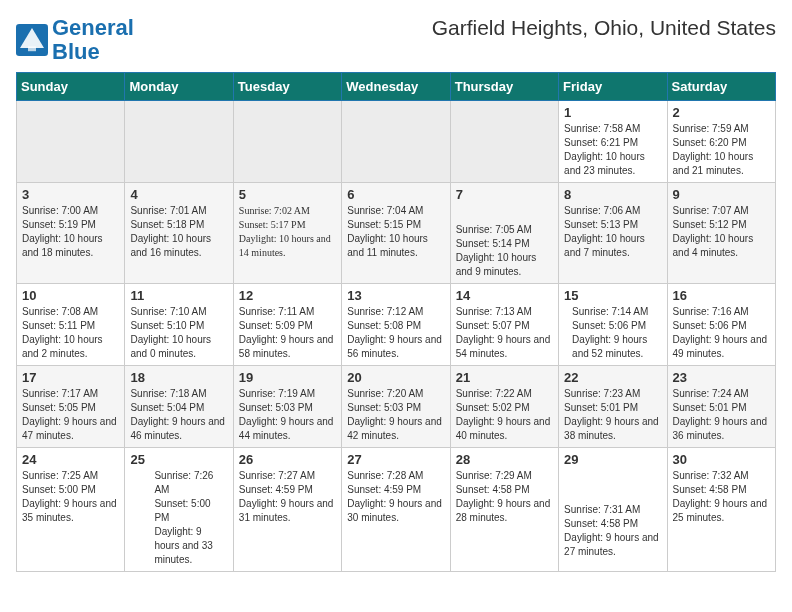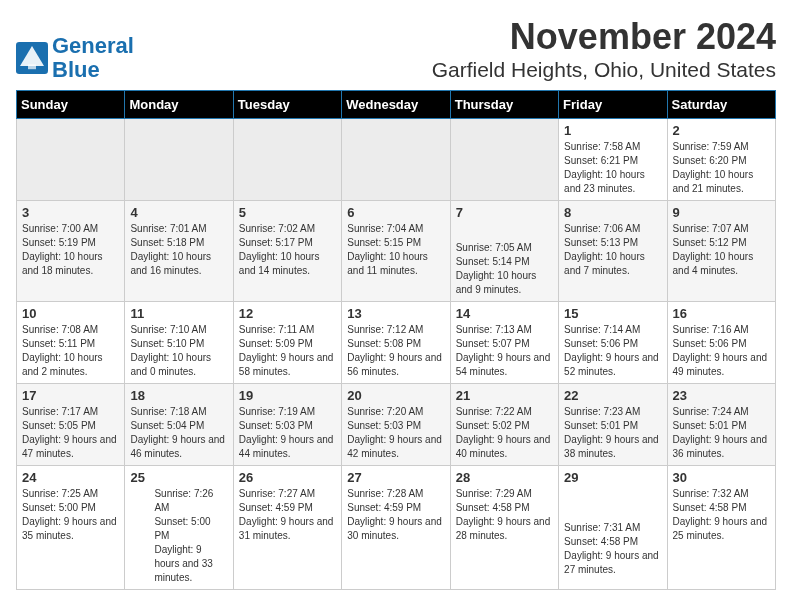--- a/index.html
+++ b/index.html
@@ -6,21 +6,21 @@
     body {
       font-family: Arial, sans-serif;
       background: #fff;
       width: 792px;
       min-height: 612px;
       padding: 16px;
     }
     .header {
       display: flex;
       justify-content: space-between;
-      align-items: flex-end;
+      align-items: flex-start;
       margin-bottom: 8px;
       gap: 39px;
     }
     .logo {
       display: flex;
       align-items: center;
     }
     .logo-text {
       font-size: 22px;
       font-weight: bold;
@@ -46,21 +46,21 @@
     .location {
       font-size: 21px;
       color: #333;
     }
     table {
       width: 100%;
       border-collapse: collapse;
       table-layout: fixed;
     }
     th {
-      background-color: #000000;
+      background-color: #0f766e;
       color: #fff;
       font-size: 13px;
       font-weight: bold;
       padding: 6px 4px;
       text-align: left;
       border: 1px solid #2176ae;
     }
     td {
       vertical-align: top;
       border: 1px solid #ccc;
@@ -103,21 +103,20 @@
       <rect x="0" y="0" width="40" height="40" fill="#1a6faf" rx="4"></rect>
       <polygon points="20,5 35,30 5,30" fill="#fff" opacity="0.9"></polygon>
       <rect x="15" y="28" width="10" height="6" fill="#fff" opacity="0.7"></rect>
     </svg>
     <div class="logo-text">
       <div><span>General</span></div>
       <div style="color:#1a6faf;">Blue</div>
     </div>
   </div>
   <div class="title-block">
-    <div class="month-title">November 2024</div>
     <div class="location">Garfield Heights, Ohio, United States</div>
   </div>
 </div>
 
 <table>
   <thead>
     <tr id="weekday-header">
         <th>Sunday</th>
         <th>Monday</th>
         <th>Tuesday</th>
@@ -155,21 +154,21 @@
 Daylight: 10 hours and 18 minutes.</div>
         </td>
         <td>
           <span class="day-num">4</span>
           <div class="day-info" style="white-space: pre-line;">Sunrise: 7:01 AM
 Sunset: 5:18 PM
 Daylight: 10 hours and 16 minutes.</div>
         </td>
         <td>
           <span class="day-num">5</span>
-          <div class="day-info" style="white-space: pre-line;">Sunrise: 7:02 AM
+          <div class="day-info" style="white-space: pre-line; font-family: Liberation Serif, serif;">Sunrise: 7:02 AM
 Sunset: 5:17 PM
 Daylight: 10 hours and 14 minutes.</div>
         </td>
         <td>
           <span class="day-num">6</span>
           <div class="day-info" style="white-space: pre-line;">Sunrise: 7:04 AM
 Sunset: 5:15 PM
 Daylight: 10 hours and 11 minutes.</div>
         </td>
         <td>
@@ -217,21 +216,21 @@
 Daylight: 9 hours and 56 minutes.</div>
         </td>
         <td>
           <span class="day-num">14</span>
           <div class="day-info" style="white-space: pre-line;">Sunrise: 7:13 AM
 Sunset: 5:07 PM
 Daylight: 9 hours and 54 minutes.</div>
         </td>
         <td>
           <span class="day-num">15</span>
-          <div class="day-info" style="white-space: pre-line;">Sunrise: 7:14 AM
+          <div class="day-info" style="white-space: pre-line; margin-left: 8px;">Sunrise: 7:14 AM
 Sunset: 5:06 PM
 Daylight: 9 hours and 52 minutes.</div>
         </td>
         <td>
           <span class="day-num">16</span>
           <div class="day-info" style="white-space: pre-line;">Sunrise: 7:16 AM
 Sunset: 5:06 PM
 Daylight: 9 hours and 49 minutes.</div>
         </td>
       </tr>

